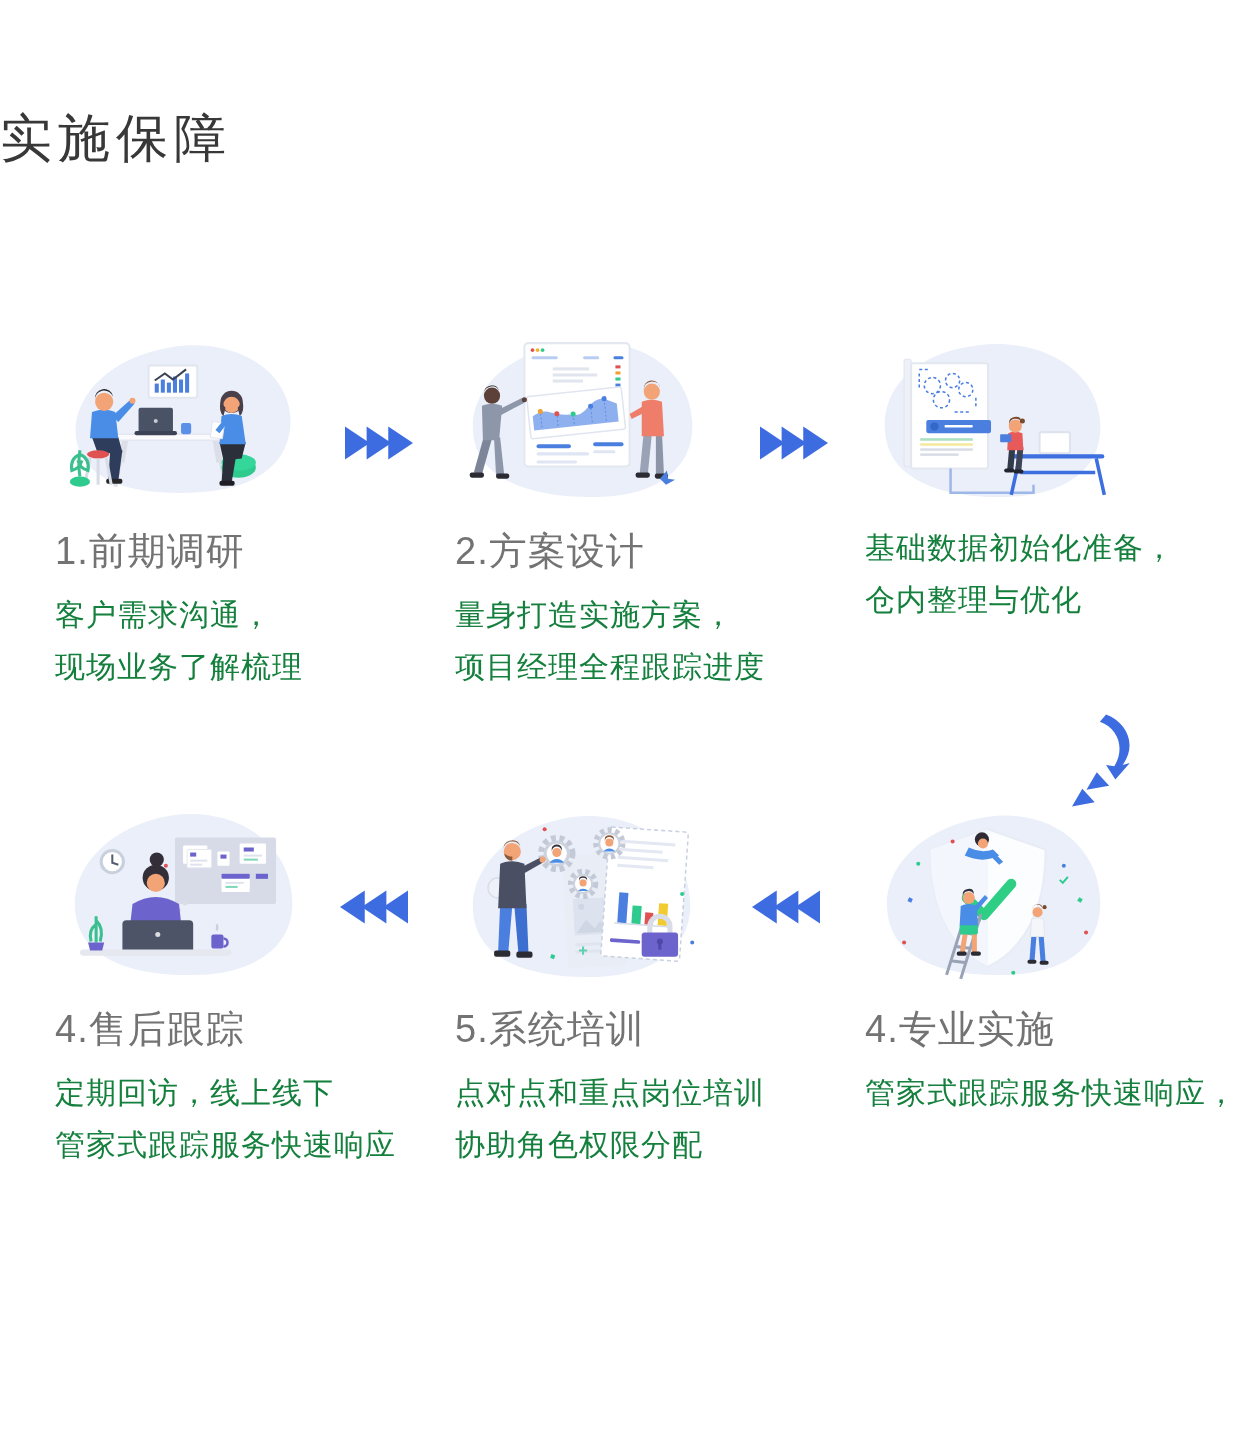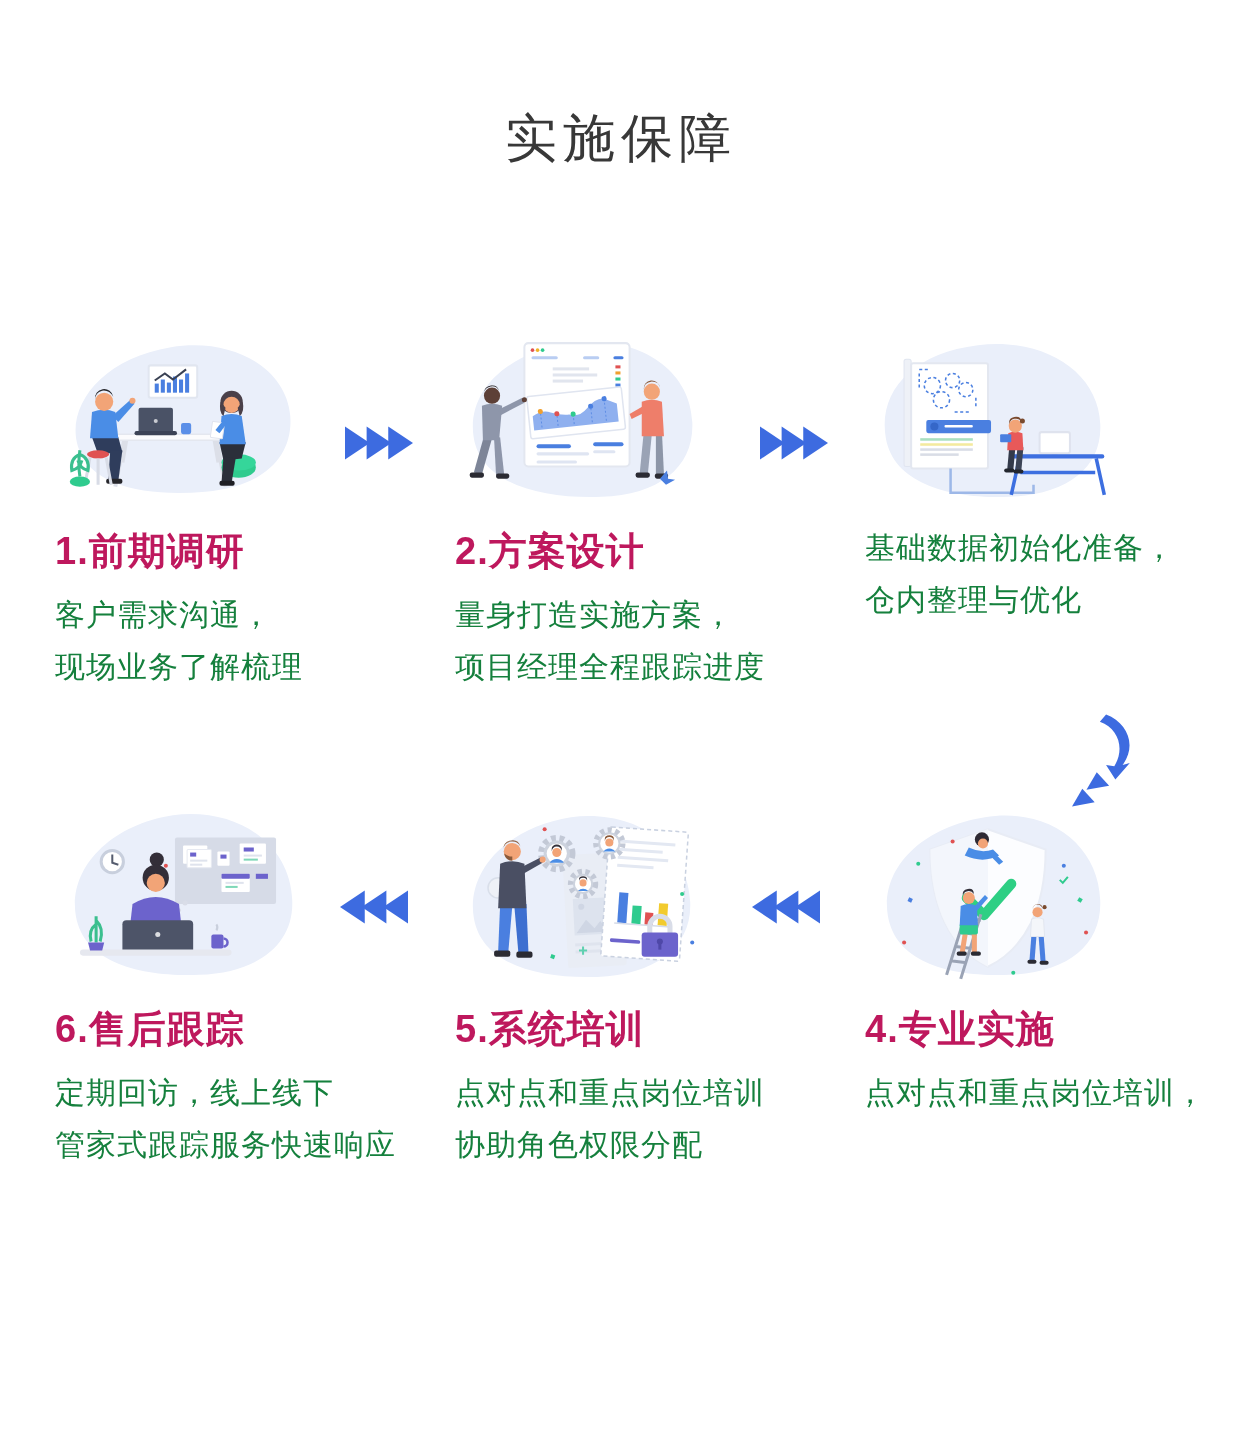--- a/index.html
+++ b/index.html
@@ -4,32 +4,32 @@
 <style>
   * { box-sizing: border-box; }
   html,body { margin:0; padding:0; background:#fff; }
   .stage{
     position:relative; width:1242px; height:1439px; margin:0 auto;
     background:#ffffff; overflow:hidden;
     font-family:"Liberation Sans","DejaVu Sans",sans-serif;
   }
   .page-title{
     position:absolute; top:104px; left:0; width:100%; margin:0;
-    text-align:center; font-size:52px; font-weight:500;
+    font-size:52px; font-weight:500;
     color:#383838; letter-spacing:6px;
   }
   .cell{ position:absolute; width:382px; }
   .r1{ top:333px; } .r2{ top:801px; }
   .colA{ left:45px; } .colB{ left:445px; } .colC{ left:855px; }
   .illus{ margin-left:6px; width:254px; }
   .r1 .illus{ height:177px; } .r2 .illus{ height:187px; }
   .illus svg{ display:block; width:100%; height:100%; }
   .step-title{
-    margin:16px 0 0 10px; font-size:38px; font-weight:700;
-    color:#be185d; letter-spacing:1px;
+    margin:16px 0 0 10px; font-size:38px; font-weight:400;
+    color:#737373; letter-spacing:1px;
   }
   .step-desc{
     margin:12px 0 0 10px; font-size:30px; line-height:52px;
     color:#15803d; letter-spacing:1px;
   }
   .connector{ position:absolute; }
   .conn-12{ left:345px; top:424px; width:68px; height:38px; }
   .conn-23{ left:760px; top:424px; width:68px; height:38px; }
   .conn-34{ left:1072px; top:714px; width:64px; height:96px; }
   .conn-45{ left:752px; top:888px; width:68px; height:38px; }
@@ -264,21 +264,21 @@
           <path d="M44,122 q-8,6 -5,17 M44,118 q8,8 4,21 M44,114 q0,16 0,26" stroke="#3bbf8f" stroke-width="3" fill="none"></path>
           <path d="M36,140 h16 l-2,8 h-12Z" fill="#6c63cc"></path>
         </g>
         <g>
           <rect x="158" y="132" width="12" height="14" rx="2" fill="#6c63cc"></rect>
           <path d="M170,136 a4,4 0 0 1 0,8" stroke="#6c63cc" stroke-width="2.5" fill="none"></path>
           <path d="M163,128 q2,-3 0,-6" stroke="#c9cfdc" stroke-width="2" fill="none"></path>
         </g>
       </svg>
     </div>
-    <h2 class="step-title">6.售后跟踪</h2>
+    <h2 class="step-title">4.售后跟踪</h2>
     <p class="step-desc">
       <span>定期回访，线上线下</span><br>
       <span>管家式跟踪服务快速响应</span>
     </p>
   </section>
 
   <section class="cell r2 colB">
     <div class="illus">
       <svg viewBox="0 0 250 185">
         <path d="M118,16 C184,8 234,46 236,100 C238,144 202,172 144,174 C86,176 30,162 22,116 C14,70 54,26 118,16Z" fill="#eaeffa"></path>
@@ -409,21 +409,21 @@
           <rect x="214" y="96" width="4" height="4" fill="#2fcb8e" transform="rotate(30 216 98)"></rect>
           <circle cx="222" cy="130" r="2" fill="#e05252"></circle>
             <circle cx="150" cy="170" r="2" fill="#2fcb8e"></circle>
           <path d="M196,78 l3,3 l5,-6" stroke="#2fcb8e" stroke-width="2" fill="none"></path>
           <circle cx="90" cy="40" r="2" fill="#e05252"></circle>
         </g>
       </svg>
     </div>
     <h2 class="step-title">4.专业实施</h2>
     <p class="step-desc">
-      <span>点对点和重点岗位培训，</span><br>
+      <span>管家式跟踪服务快速响应，</span><br>
     </p>
   </section>
 
   <div class="connector conn-12">
     <svg viewBox="0 0 66 36">
       <polygon points="0,2 24,18 0,34" fill="#3d6be0"></polygon>
       <polygon points="21,2 45,18 21,34" fill="#3d6be0"></polygon>
       <polygon points="42,2 66,18 42,34" fill="#3d6be0"></polygon>
     </svg>
   </div>

